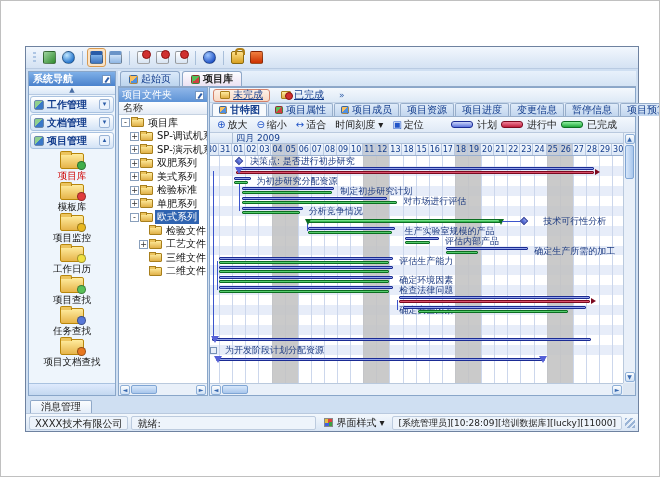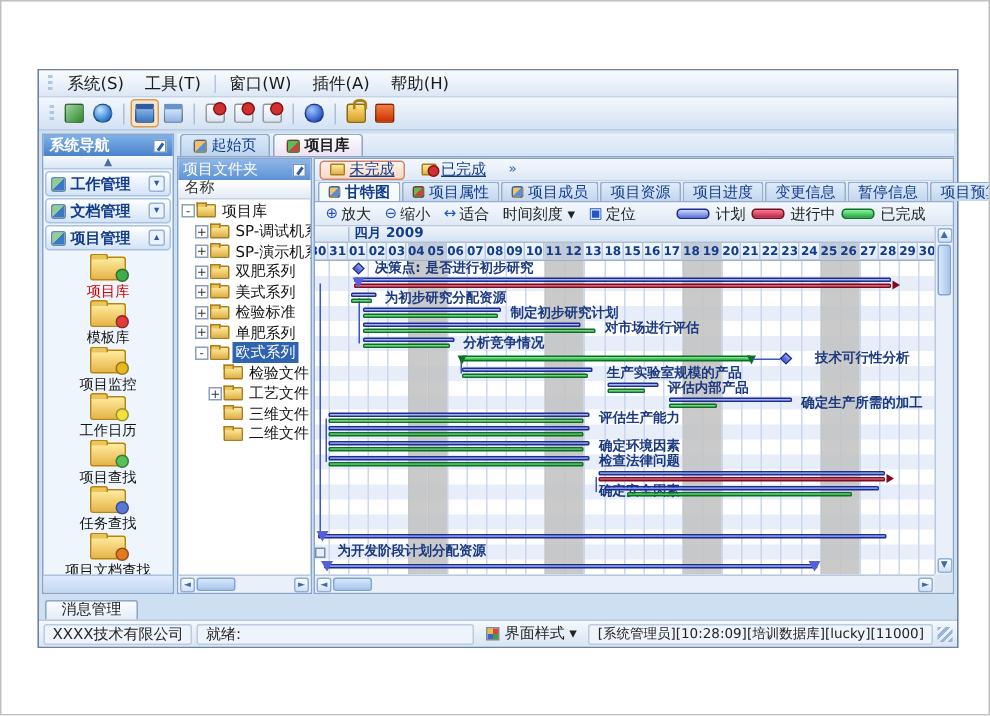--- a/index.html
+++ b/index.html
@@ -86,21 +86,21 @@
   .gtab-row{height:14px;display:flex;align-items:flex-end;padding-left:2px;gap:1px;background:linear-gradient(#e6eefa,#cfdff1);border-bottom:1px solid #97aecb;flex:none;}
   .gtab{height:13px;padding:0 6px;font-size:10px;color:#123c8c;display:flex;align-items:center;gap:3px;border:1px solid #97aecb;border-bottom:none;border-radius:2px 2px 0 0;background:linear-gradient(#dfebf9,#c2d6ee);white-space:nowrap;}
   .gtab.active{background:#f7fafd;font-weight:bold;}
   .gtab .ticon{width:8px;height:8px;}
   .gtool-row{height:16px;display:flex;align-items:center;gap:3px;padding:0 4px;background:linear-gradient(#f3f8fd,#dfe9f6);border-bottom:1px solid #b9c9de;flex:none;}
   .gtool-btn{display:flex;align-items:center;gap:2px;font-size:10px;color:#222;padding:0 3px;white-space:nowrap;}
   .gtool-glyph{font-size:10px;color:#2255c8;}
   .legend{margin-left:auto;display:flex;align-items:center;gap:4px;font-size:10px;color:#222;padding-right:14px;white-space:nowrap;}
   .lg-swatch{width:22px;height:7px;border-radius:3px;border:1px solid #333;}
 
-  .gantt-body{flex:1;position:relative;overflow:hidden;background:#e5e5e5;font-weight:bold;}
+  .gantt-body{flex:1;position:relative;overflow:hidden;background:#c4b5fd;}
   .gmonth{position:absolute;left:0;top:0;right:12px;height:11px;background:linear-gradient(#eef4fb,#d5e3f4);border-bottom:1px solid #aebfd6;overflow:hidden;}
   .gmonth-label{position:absolute;top:0;font-size:9px;color:#123c8c;line-height:10px;white-space:nowrap;}
   .gmonth-div{position:absolute;top:0;bottom:0;width:1px;background:#aebfd6;}
   .gdays{position:absolute;left:0;top:11px;right:12px;height:12px;background:linear-gradient(#f2f7fd,#dde8f6);border-bottom:1px solid #9ab0d0;overflow:hidden;}
   .gday{position:absolute;top:0;height:11px;font-size:8px;color:#123c8c;text-align:center;line-height:11px;border-right:1px solid #b9c9e2;}
   .gday.we{background:#c6ccd6;}
   .gchart{position:absolute;left:0;top:23px;right:12px;bottom:12px;overflow:hidden;background:#fff;}
   .band{position:absolute;left:0;right:0;}
   .band.alt{background:#e7edf9;}
   .vline{position:absolute;top:0;bottom:0;width:1px;background:#ccd7ec;}
@@ -133,29 +133,20 @@
   .style-icon{width:9px;height:9px;background:conic-gradient(#e04040 0 25%,#40a040 0 50%,#4060e0 0 75%,#e0c040 0);border:1px solid #888;}
   .st-session{font-size:9px;}
   .st-grip{width:10px;height:10px;background:repeating-linear-gradient(135deg,#9ab4d6 0 2px,transparent 2px 4px);}
 </style>
 </head>
 <body>
 
 <div class="canvas">
   <div class="window">
 
-    <div class="menubar">
-      <div class="grip"></div>
-    <div class="menu-item">系统(S)</div>
-        <div class="menu-item">工具(T)</div>
-        <div class="menusep"></div>
-        <div class="menu-item">窗口(W)</div>
-        <div class="menu-item">插件(A)</div>
-        <div class="menu-item">帮助(H)</div>
-      </div>
 
     <div class="toolbar">
       <div class="grip"></div>
     <div class="tbicon tb-system">
           <div class="ic-core"></div>
         </div>
         <div class="tbicon tb-network">
           <div class="ic-core"></div>
         </div>
         <div class="tbsep"></div>

